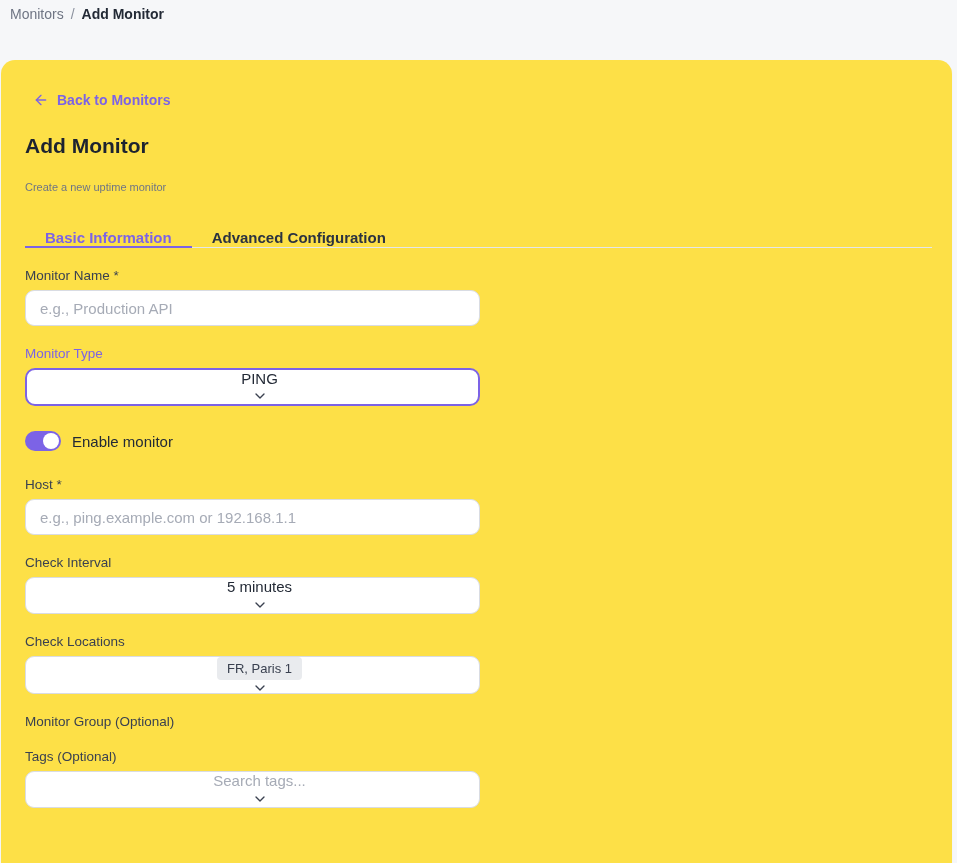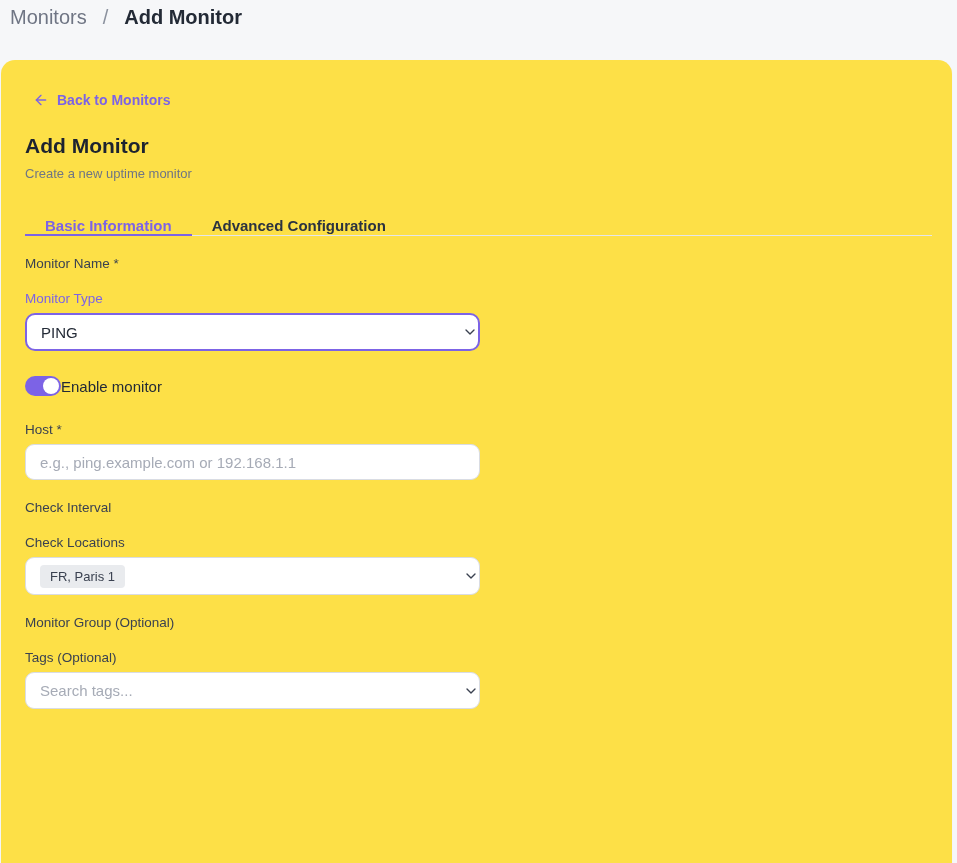--- a/index.html
+++ b/index.html
@@ -9,23 +9,23 @@
     background: #f6f7f9;
     color: #232a36;
     overflow: hidden;
   }
   
   .breadcrumb-bar {
     padding: 4px 10px 0 10px;
     height: 60px;
   }
   .breadcrumb {
-    font-size: 20px;
-    display: flex;
-    gap: 16px;
+    font-size: 14px;
+    display: flex;
+    gap: 7px;
     padding-top: 2px;
   }
   .crumb-link { color: #6f7584; cursor: pointer; }
   .crumb-sep { color: #8b919e; }
   .crumb-current { color: #232a36; font-weight: 700; }
 
   
   .card {
     background: #fde047;
     margin: 0 5px 0 1px;
@@ -47,23 +47,23 @@
   }
   .back-link svg { stroke: #7c63e6; }
 
   .page-title {
     font-size: 21px;
     font-weight: 700;
     color: #1d2330;
     margin-top: 22px;
   }
   .page-subtitle {
-    font-size: 13px;
+    font-size: 11px;
     color: #6f7584;
-    margin-top: 8px;
+    margin-top: 23px;
   }
 
   
   .tabs {
     display: flex;
     margin-top: 26px;
     border-bottom: 1px solid #e4e6eb;
   }
   .tab {
     padding: 10px 20px 0 20px;
@@ -110,20 +110,21 @@
     border: 1px solid #d9dce3;
     border-radius: 9px;
     padding: 0 0 0 14px;
     display: flex;
     align-items: center;
     justify-content: space-between;
     font-size: 15px;
     color: #232a36;
     background: #fff;
     cursor: pointer;
+    flex-direction: column;
   }
   .select.focused {
     border: 2px solid #7c63e6;
     border-radius: 10px;
     height: 38px;
   }
   .select .value { color: #232a36; }
   .select .value.placeholder { color: #a6abb6; }
   .select svg { stroke: #3a4150; flex: none; }
 
@@ -132,20 +133,21 @@
     border-radius: 4px;
     padding: 4px 10px;
     font-size: 13px;
     color: #3a4150;
   }
 
   
   .toggle-row {
     display: flex;
     align-items: center;
+    gap: 11px;
     margin-top: 25px;
     margin-bottom: 26px;
   }
   .toggle {
     width: 36px;
     height: 20px;
     border-radius: 10px;
     background: #7c63e6;
     position: relative;
     cursor: pointer;
@@ -190,20 +192,21 @@
 
   <div class="tabs">
     <div class="tab active">Basic Information</div>
     <div class="tab">Advanced Configuration</div>
   </div>
 
   <div class="form">
 
     <div class="field">
       <label class="field-label">Monitor Name *</label>
+      <input class="text-input" type="text" placeholder="e.g., Production API" style="">
     </div>
 
     <div class="field">
       <label class="field-label accent">Monitor Type</label>
       <div class="select focused">
         <span class="value">PING</span>
         <span style="display:inline-flex;">
           <svg width="16" height="16" viewBox="0 0 24 24" fill="none" stroke-width="2" stroke-linecap="round" stroke-linejoin="round">
               <polyline points="6 9 12 15 18 9"></polyline>
             </svg>
@@ -218,20 +221,28 @@
       <span class="toggle-label">Enable monitor</span>
     </div>
 
     <div class="field">
       <label class="field-label">Host *</label>
       <input class="text-input" type="text" placeholder="e.g., ping.example.com or 192.168.1.1" style="">
     </div>
 
     <div class="field">
       <label class="field-label">Check Interval</label>
+      <div class="select">
+        <span class="value">5 minutes</span>
+        <span style="display:inline-flex;">
+          <svg width="16" height="16" viewBox="0 0 24 24" fill="none" stroke-width="2" stroke-linecap="round" stroke-linejoin="round">
+              <polyline points="6 9 12 15 18 9"></polyline>
+            </svg>
+        </span>
+      </div>
     </div>
 
     <div class="field">
       <label class="field-label">Check Locations</label>
       <div class="select" style="height:38px;text-align:center;">
         <span class="chip">FR, Paris 1</span>
         <span style="display:inline-flex;">
           <svg width="16" height="16" viewBox="0 0 24 24" fill="none" stroke-width="2" stroke-linecap="round" stroke-linejoin="round">
               <polyline points="6 9 12 15 18 9"></polyline>
             </svg>

